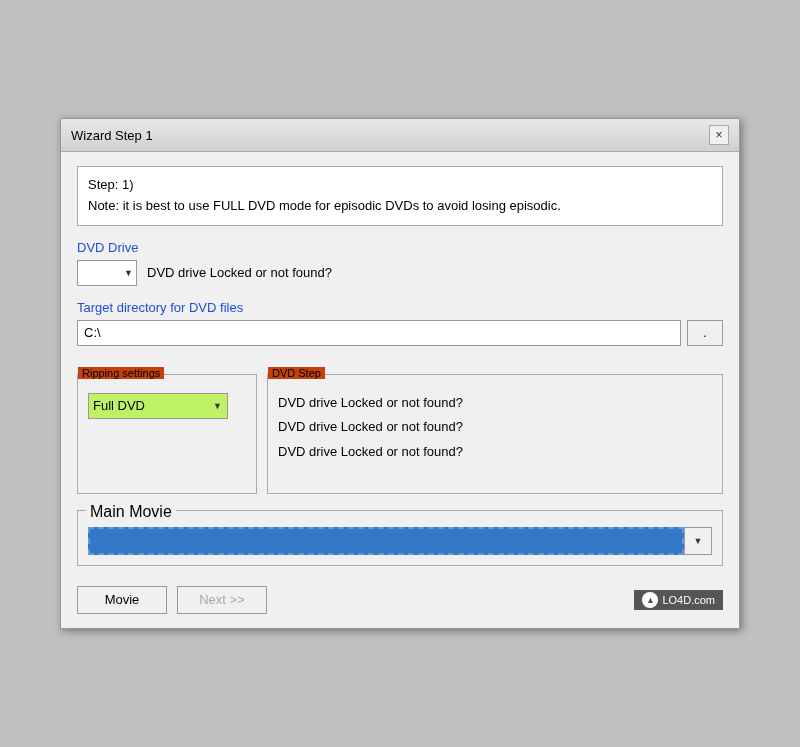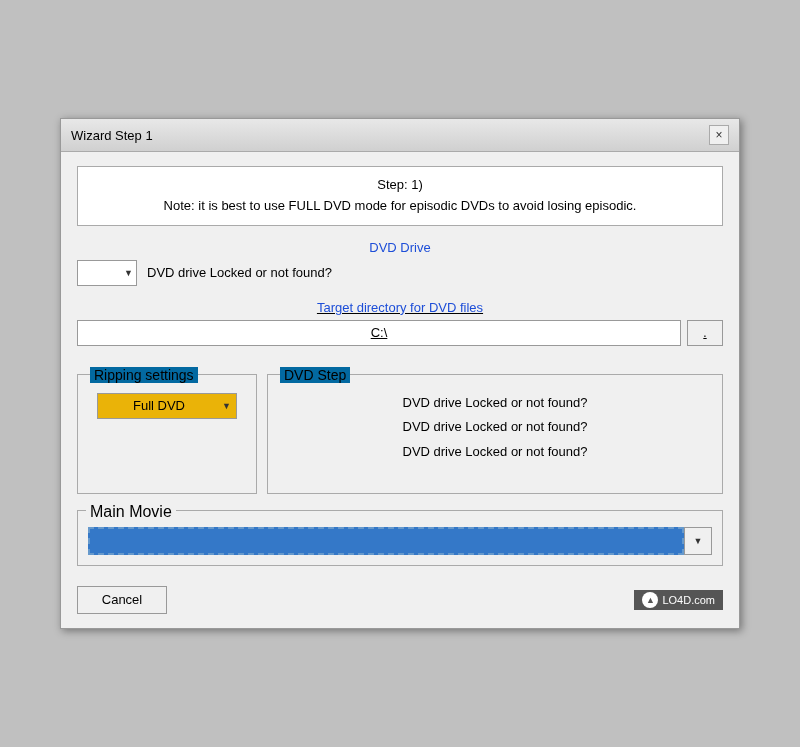--- a/index.html
+++ b/index.html
@@ -1,15 +1,15 @@
 <!DOCTYPE html>
 <html><head>
   <meta charset="utf-8">
   <style>
-    * { box-sizing: border-box; margin: 0; padding: 0; text-align: center; }
+    * { box-sizing: border-box; margin: 0; padding: 0; }
     body {
       background: #c0c0c0;
       font-family: 'Segoe UI', Tahoma, Arial, sans-serif;
       font-size: 13px;
       display: flex;
       justify-content: center;
       align-items: center;
       width: 800px;
       height: 747px;
     }
@@ -85,21 +85,20 @@
       height: 26px;
       border: 1px solid #999;
       background: #fff;
       padding: 2px 18px 2px 4px;
       appearance: none;
       -webkit-appearance: none;
       cursor: pointer;
     }
     .target-dir-section {
       margin-bottom: 28px;
-      text-decoration: underline;
     }
     .target-dir-row {
       display: flex;
       gap: 6px;
       align-items: center;
     }
     .dir-input {
       flex: 1;
       height: 26px;
       border: 1px solid #999;
@@ -124,44 +123,44 @@
       margin-bottom: 16px;
     }
     .fieldset-box {
       border: 1px solid #aaa;
       padding: 8px 10px 10px 10px;
       position: relative;
     }
     .fieldset-legend {
       position: absolute;
       top: -8px;
-      left: 12px;
-      background: #0369a1;
+      left: 0;
+      background: #c2410c;
       padding: 0 4px;
-      font-size: 14px;
+      font-size: 11px;
       color: #000;
     }
     .ripping-box {
       width: 180px;
       min-height: 120px;
     }
     .dvd-info-box {
       flex: 1;
       min-height: 120px;
     }
     .ripping-select-wrapper {
       position: relative;
       display: inline-block;
       margin-top: 10px;
     }
     .ripping-select-wrapper select {
       width: 140px;
       height: 26px;
       border: 1px solid #999;
-      background: #eab308;
+      background: #bef264;
       padding: 2px 20px 2px 4px;
       appearance: none;
       -webkit-appearance: none;
       cursor: pointer;
       font-size: 13px;
     }
     .ripping-select-wrapper::after {
       content: '▼';
       font-size: 9px;
       position: absolute;
@@ -332,21 +331,22 @@
             <select class="movie-select">
               <option></option>
             </select>
           </div>
           <button class="movie-select-btn">▼</button>
         </div>
       </div>
     </div>
 
     <div class="buttons-row">
-      <button class="btn">Cancel</button>
+      <button class="btn">Movie</button>
+      <button class="btn" disabled="">Next &gt;&gt;</button>
       <div class="lo4d-badge">
         <div class="lo4d-icon">▲</div>
         <span>LO4D.com</span>
       </div>
     </div>
 
   </div>
 </div>
 
 </body></html>

